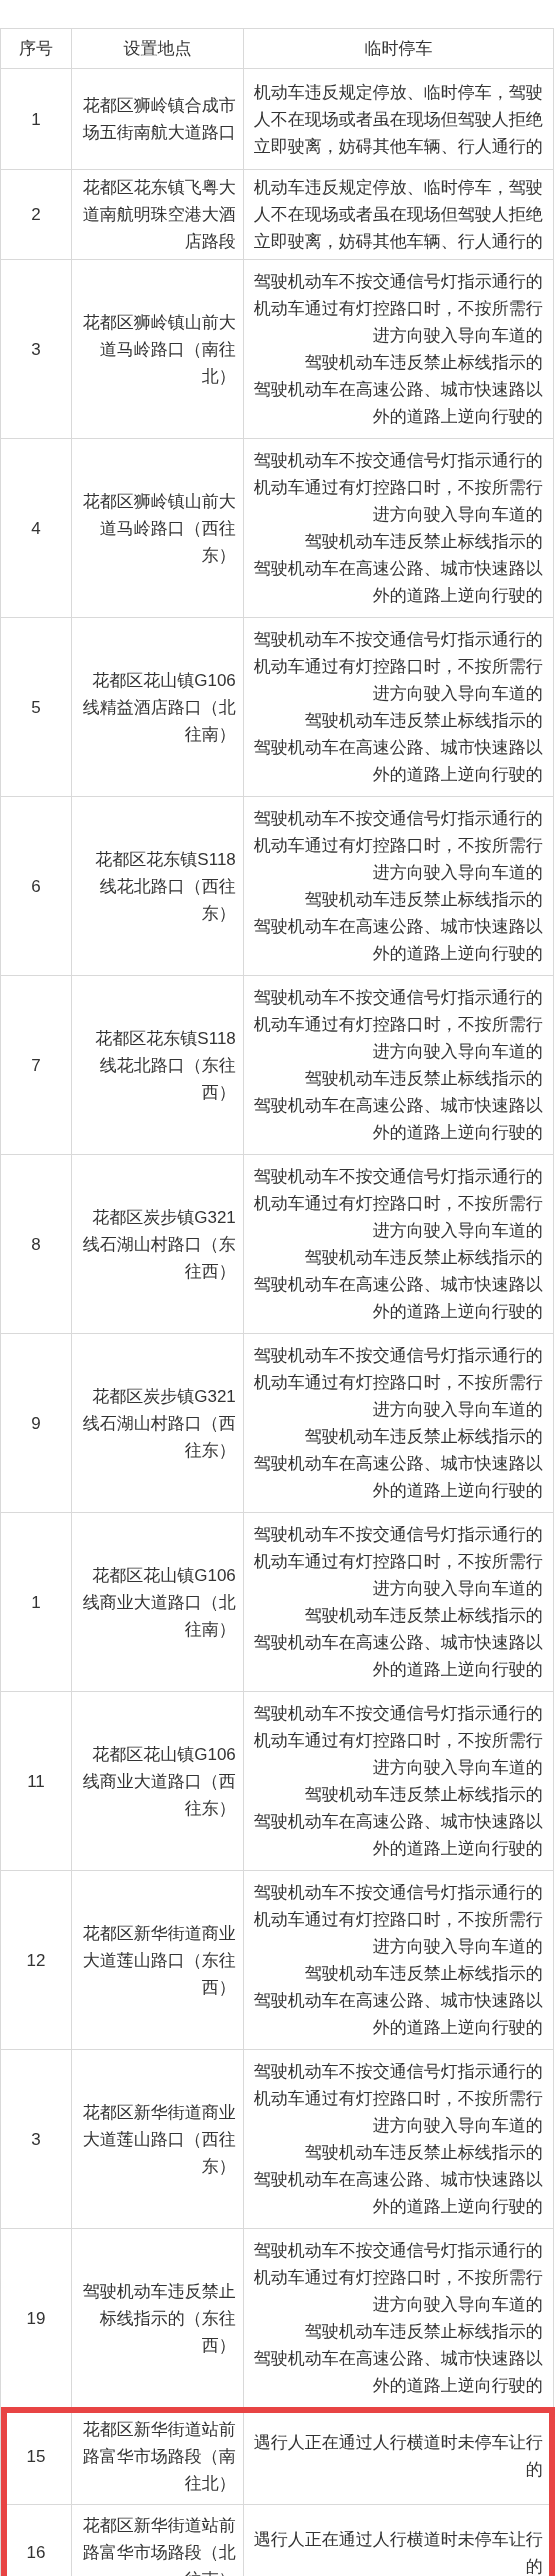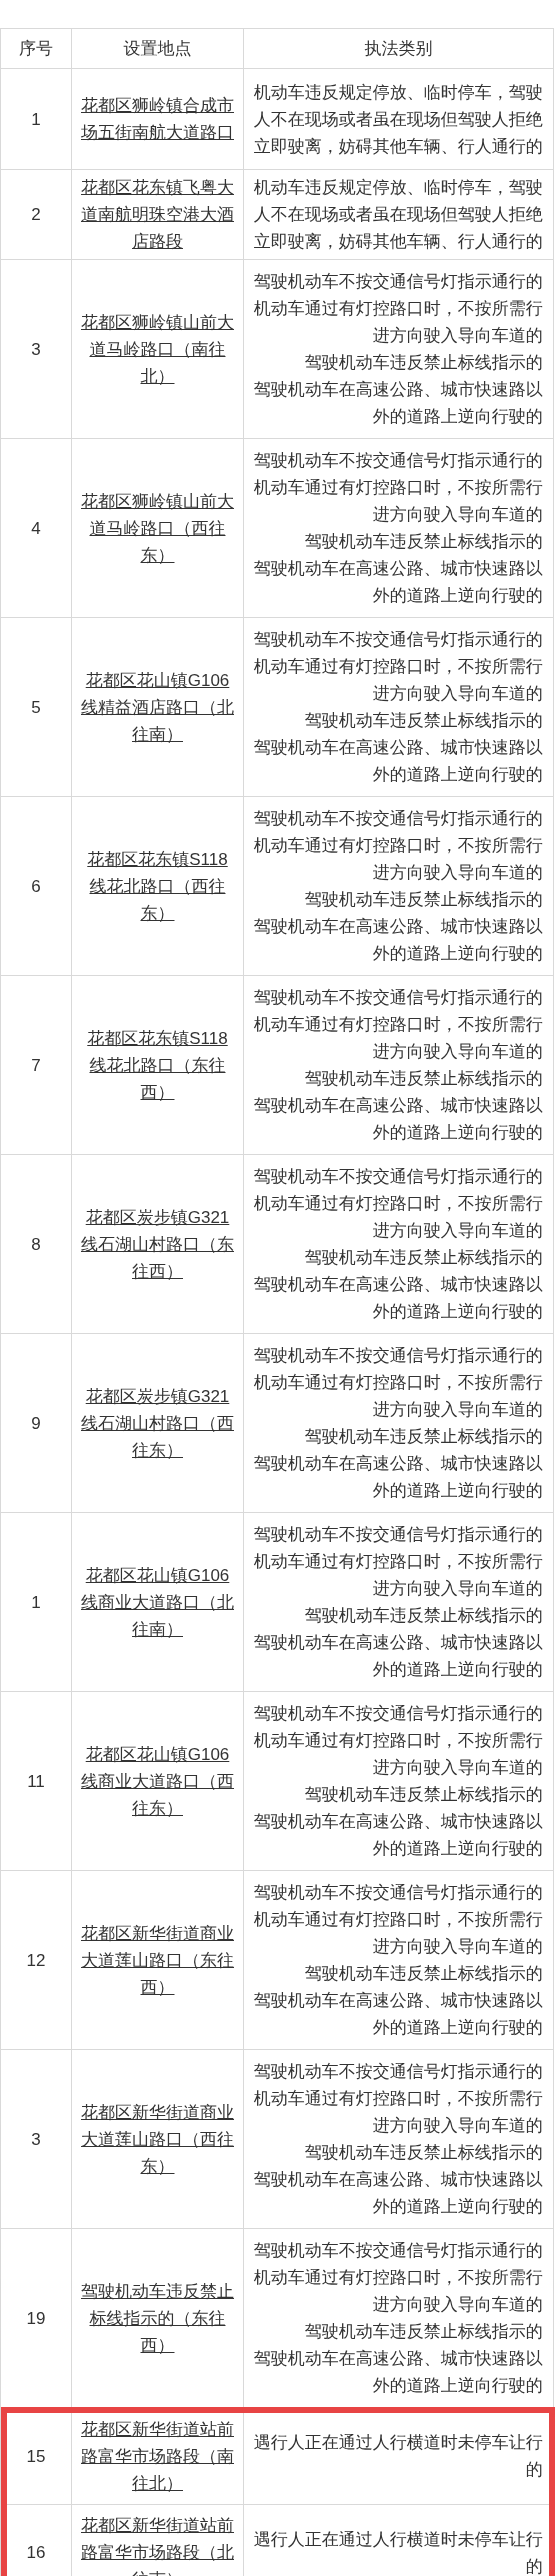--- a/index.html
+++ b/index.html
@@ -27,21 +27,21 @@
     border: 0.5px solid #d9d9d9;
     vertical-align: middle;
     font-weight: normal;
     word-break: normal;
     overflow-wrap: break-word;
     margin-left: 26px;
   }
   thead tr { height: 40px; }
   th { text-align: center; padding: 0; }
   td.c-no { text-align: center; padding: 0 2.1px; }
-  td.c-loc { text-align: center; padding: 0 7.2px; text-decoration: underline; }
+  td.c-loc { text-align: right; padding: 0 7.2px; }
   td.c-cat { text-align: left; padding: 0 10.3px 0 6.2px; }
   td.c-cat p { margin: 0; text-align: right; }
   
   tbody tr:nth-child(1) { height: 101px; }
   tbody tr:nth-child(2) { height: 90px; }
   tbody tr:nth-child(n+3):nth-child(-n+14) { height: 179px; }
   tbody tr:nth-child(15) { height: 97px; }
   tbody tr:nth-child(16) { height: 96px; }
   tbody tr:nth-child(17) { height: 116px; }
   .highlight-box {
@@ -64,21 +64,21 @@
   <table class="main">
     <colgroup>
       <col style="width:71px">
       <col style="width:172px">
       <col style="width:310px">
     </colgroup>
     <thead>
       <tr>
         <th>序号</th>
         <th>设置地点</th>
-        <th>执法类别</th>
+        <th>临时停车</th>
       </tr>
     </thead>
     <tbody id="rows">
         <tr>
           <td class="c-no">1</td>
           <td class="c-loc">花都区狮岭镇合成市场五街南航大道路口</td>
           <td class="c-cat">
             <p>机动车违反规定停放、临时停车，驾驶人不在现场或者虽在现场但驾驶人拒绝立即驶离，妨碍其他车辆、行人通行的</p>
           </td>
         </tr>

